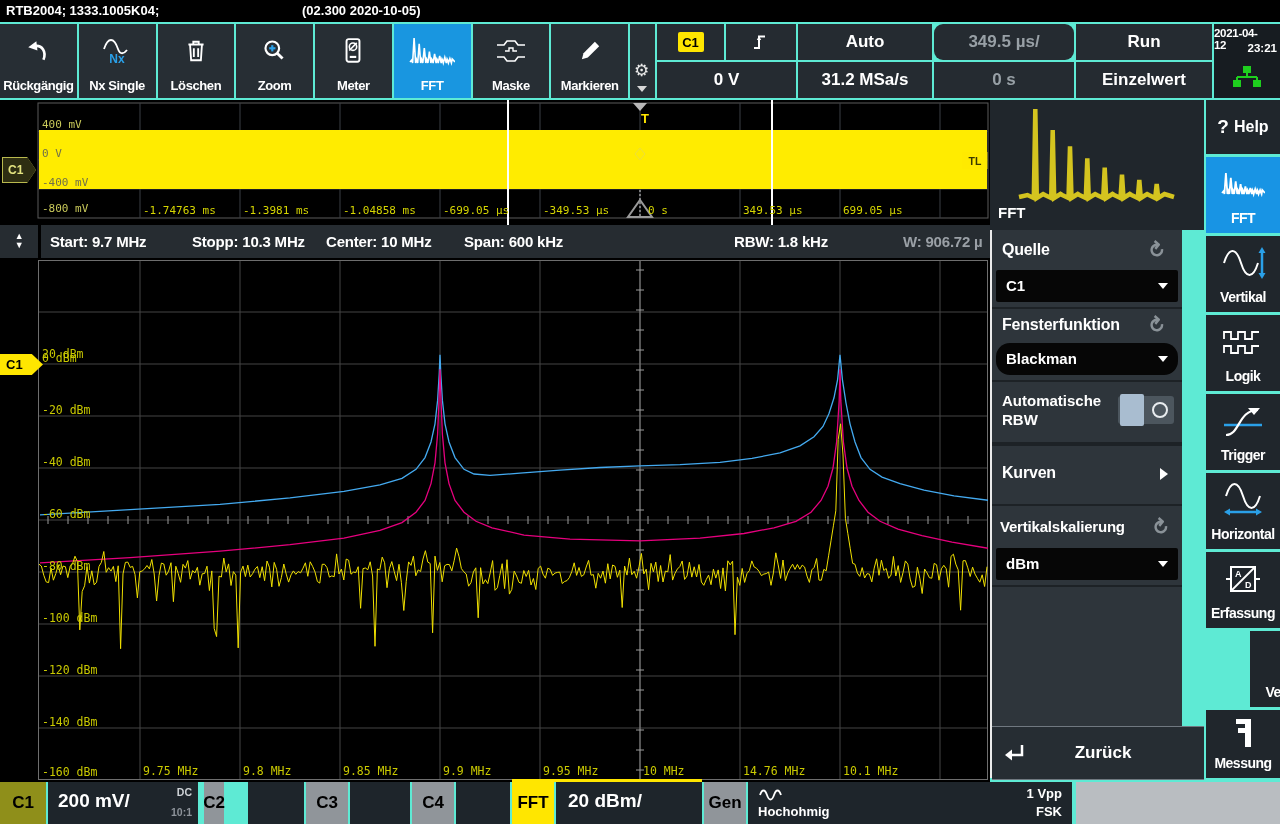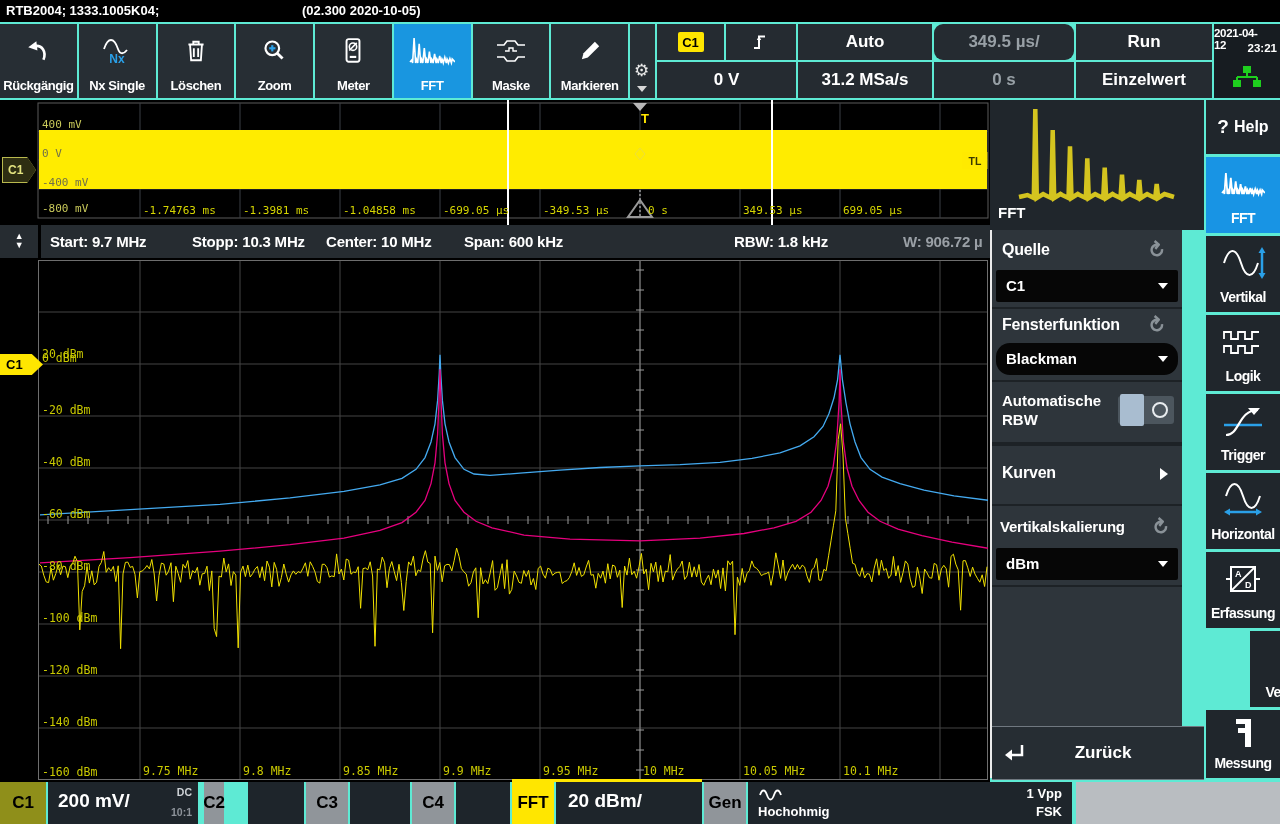--- a/index.html
+++ b/index.html
@@ -337,21 +337,21 @@
     <div class="ylab" style="left:42px;top:353px;">-100 dBm</div>
     <div class="ylab" style="left:42px;top:405px;">-120 dBm</div>
     <div class="ylab" style="left:42px;top:457px;">-140 dBm</div>
     <div class="ylab" style="left:42px;top:507px;">-160 dBm</div>
     <div class="xlab" style="left:143px;top:506px;">9.75 MHz</div>
     <div class="xlab" style="left:243px;top:506px;">9.8 MHz</div>
     <div class="xlab" style="left:343px;top:506px;">9.85 MHz</div>
     <div class="xlab" style="left:443px;top:506px;">9.9 MHz</div>
     <div class="xlab" style="left:543px;top:506px;">9.95 MHz</div>
     <div class="xlab" style="left:643px;top:506px;">10 MHz</div>
-    <div class="xlab" style="left:743px;top:506px;">10.05 MHz</div>
+    <div class="xlab" style="left:743px;top:506px;">14.76 MHz</div>
     <div class="xlab" style="left:843px;top:506px;">10.1 MHz</div>
     <div class="abs arrowflag" style="left:0;top:96px;width:37px;height:21px;background:#ffe600;display:flex;align-items:center;padding-left:6px;font-size:13px;font-weight:bold;color:#000;">C1</div>
   </div>
 
   <div class="abs" style="left:990px;top:100px;width:214px;height:130px;background:#20262c;">
     <svg width="160" height="98" style="position:absolute;left:28px;top:6px;">
       <path class="spec-path" stroke="#d4c41f" stroke-width="4.5" fill="none" d="M1,91 L9.5,89 L15.8,92 L17.3,3.0 L18.8,92 L25.1,88 L26.9,89 L33.2,92 L34.7,24.1 L36.2,92 L42.5,88 L44.2,89 L50.5,92 L52.0,40.2 L53.5,92 L59.8,88 L61.5,89 L67.8,92 L69.3,52.4 L70.8,92 L77.1,88 L78.9,89 L85.2,92 L86.7,61.6 L88.2,92 L94.5,88 L96.2,89 L102.5,92 L104.0,68.7 L105.5,92 L111.8,88 L113.5,89 L119.8,92 L121.3,74.0 L122.8,92 L129.1,88 L130.9,89 L137.2,92 L138.7,78.1 L140.2,92 L146.5,88 L156,91"></path>
     </svg>
     <div class="abs" style="left:8px;top:104px;font-size:15px;font-weight:bold;">FFT</div>
   </div>

